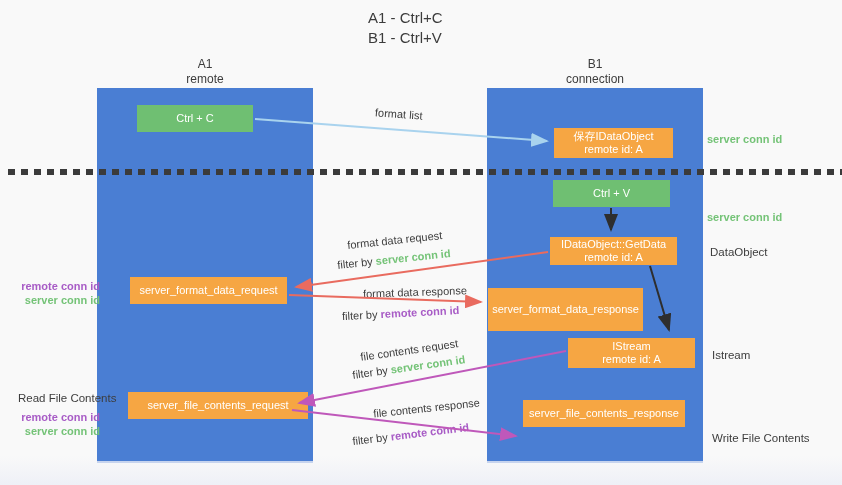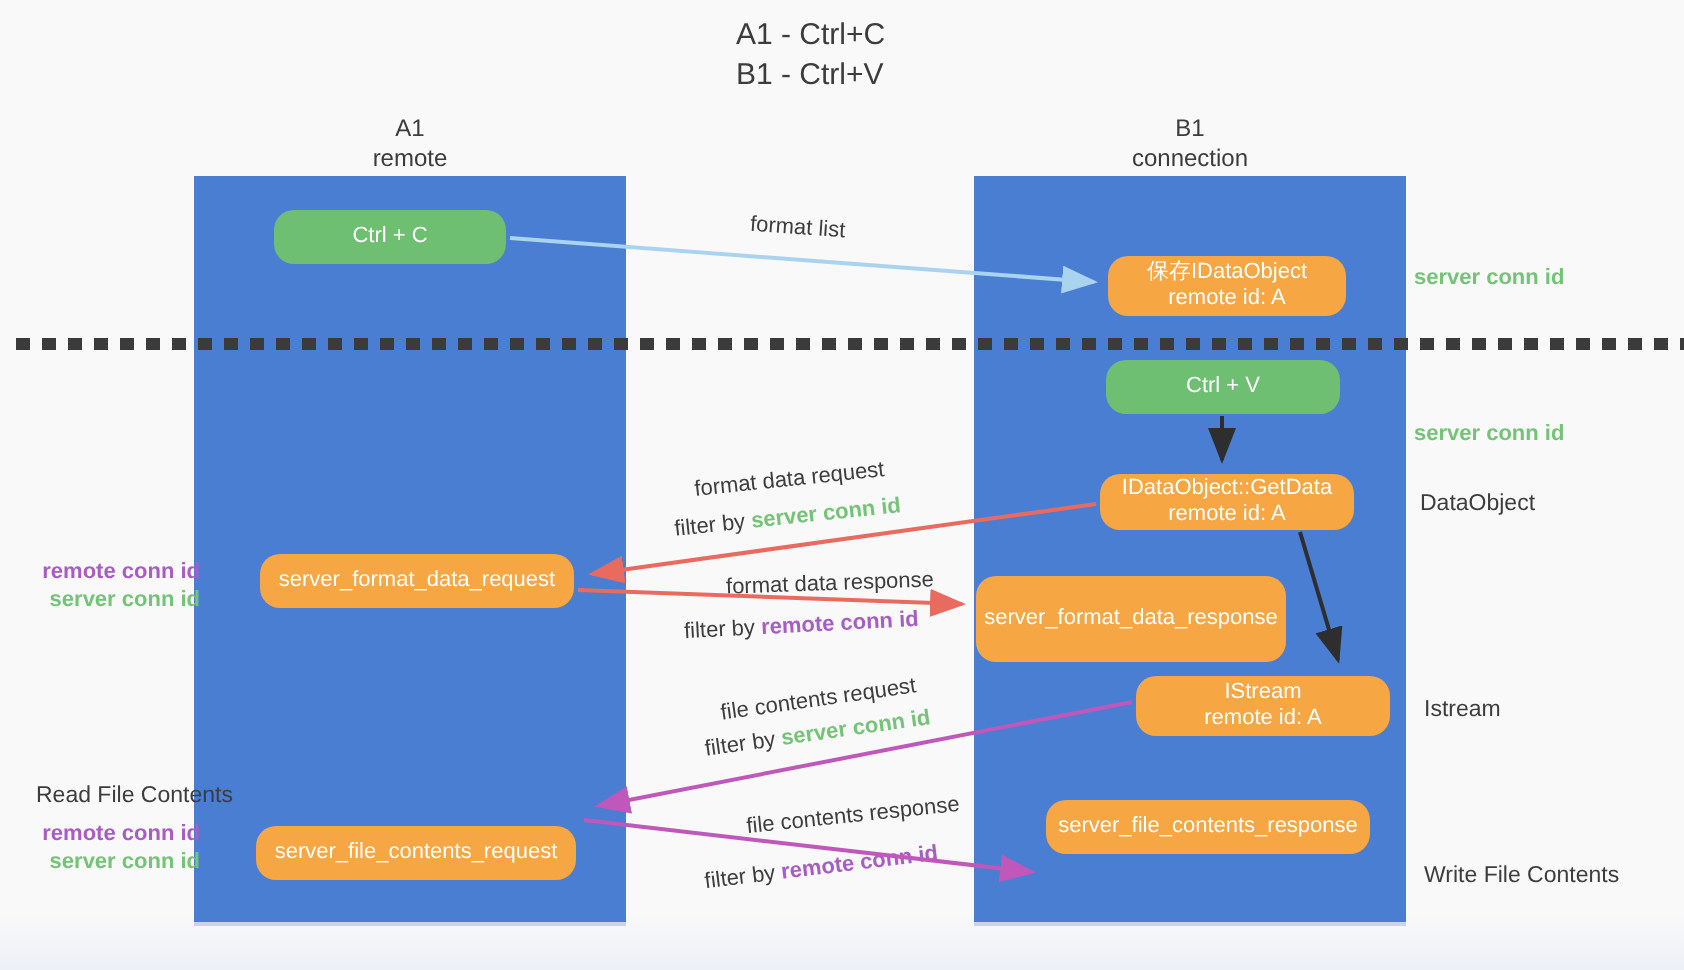--- a/index.html
+++ b/index.html
@@ -9,21 +9,21 @@
     font-family:"Liberation Sans","DejaVu Sans",sans-serif;
     color:#3d3d3d;
   }
   .abs{position:absolute;}
   .title{top:8px;left:368px;font-size:15px;line-height:20px;color:#3c3c3c;}
   .lane{top:88px;width:216px;height:373px;background:#4a7ed3;box-shadow:0 2px 0 #c7d4ee;}
   .lane-header{top:57px;width:216px;text-align:center;font-size:12px;line-height:15px;color:#3c3c3c;}
   .divider{top:169px;left:8px;width:834px;height:6px;z-index:5;
     background:repeating-linear-gradient(to right,#3b3b3b 0 7px,transparent 7px 13px);}
   .node{display:flex;flex-direction:column;align-items:center;justify-content:center;
-    color:#ffffff;font-size:11px;line-height:13px;text-align:center;z-index:4;border-radius:10px;}
+    color:#ffffff;font-size:11px;line-height:13px;text-align:center;z-index:4;}
   .green{background:#6fbf72;}
   .orange{background:#f6a643;}
   .sidelabel{font-size:11.5px;white-space:nowrap;}
   .conn{font-size:11px;font-weight:bold;white-space:nowrap;}
   .conn .g, .g{color:#74c377;}
   .conn .p, .p{color:#a85cc6;}
   .leftgroup{left:10px;width:90px;text-align:right;font-size:11px;font-weight:bold;line-height:14px;}
   .alabel{font-size:11px;white-space:nowrap;z-index:6;color:#3d3d3d;}
   .alabel b.g{color:#74c377;}
   .alabel b.p{color:#a85cc6;}
@@ -75,21 +75,21 @@
 
 <div class="abs node orange" style="left:488px;top:288px;width:155px;height:43px;">
   <span>server_format_data_response</span>
 </div>
 
 <div class="abs node orange" style="left:568px;top:338px;width:127px;height:30px;">
   <span>IStream</span>
   <span>remote id: A</span>
 </div>
 
-<div class="abs node orange" style="left:128px;top:392px;width:160px;height:27px;margin-top:21px;">
+<div class="abs node orange" style="left:128px;top:392px;width:180px;height:27px;">
   <span>server_file_contents_request</span>
 </div>
 
 <div class="abs node orange" style="left:523px;top:400px;width:162px;height:27px;">
   <span>server_file_contents_response</span>
 </div>
 
 <div class="abs conn g" style="left:707px;top:133px;">server conn id</div>
 <div class="abs conn g" style="left:707px;top:211px;">server conn id</div>
 <div class="abs sidelabel" style="left:710px;top:246px;text-align:center;">DataObject</div>

